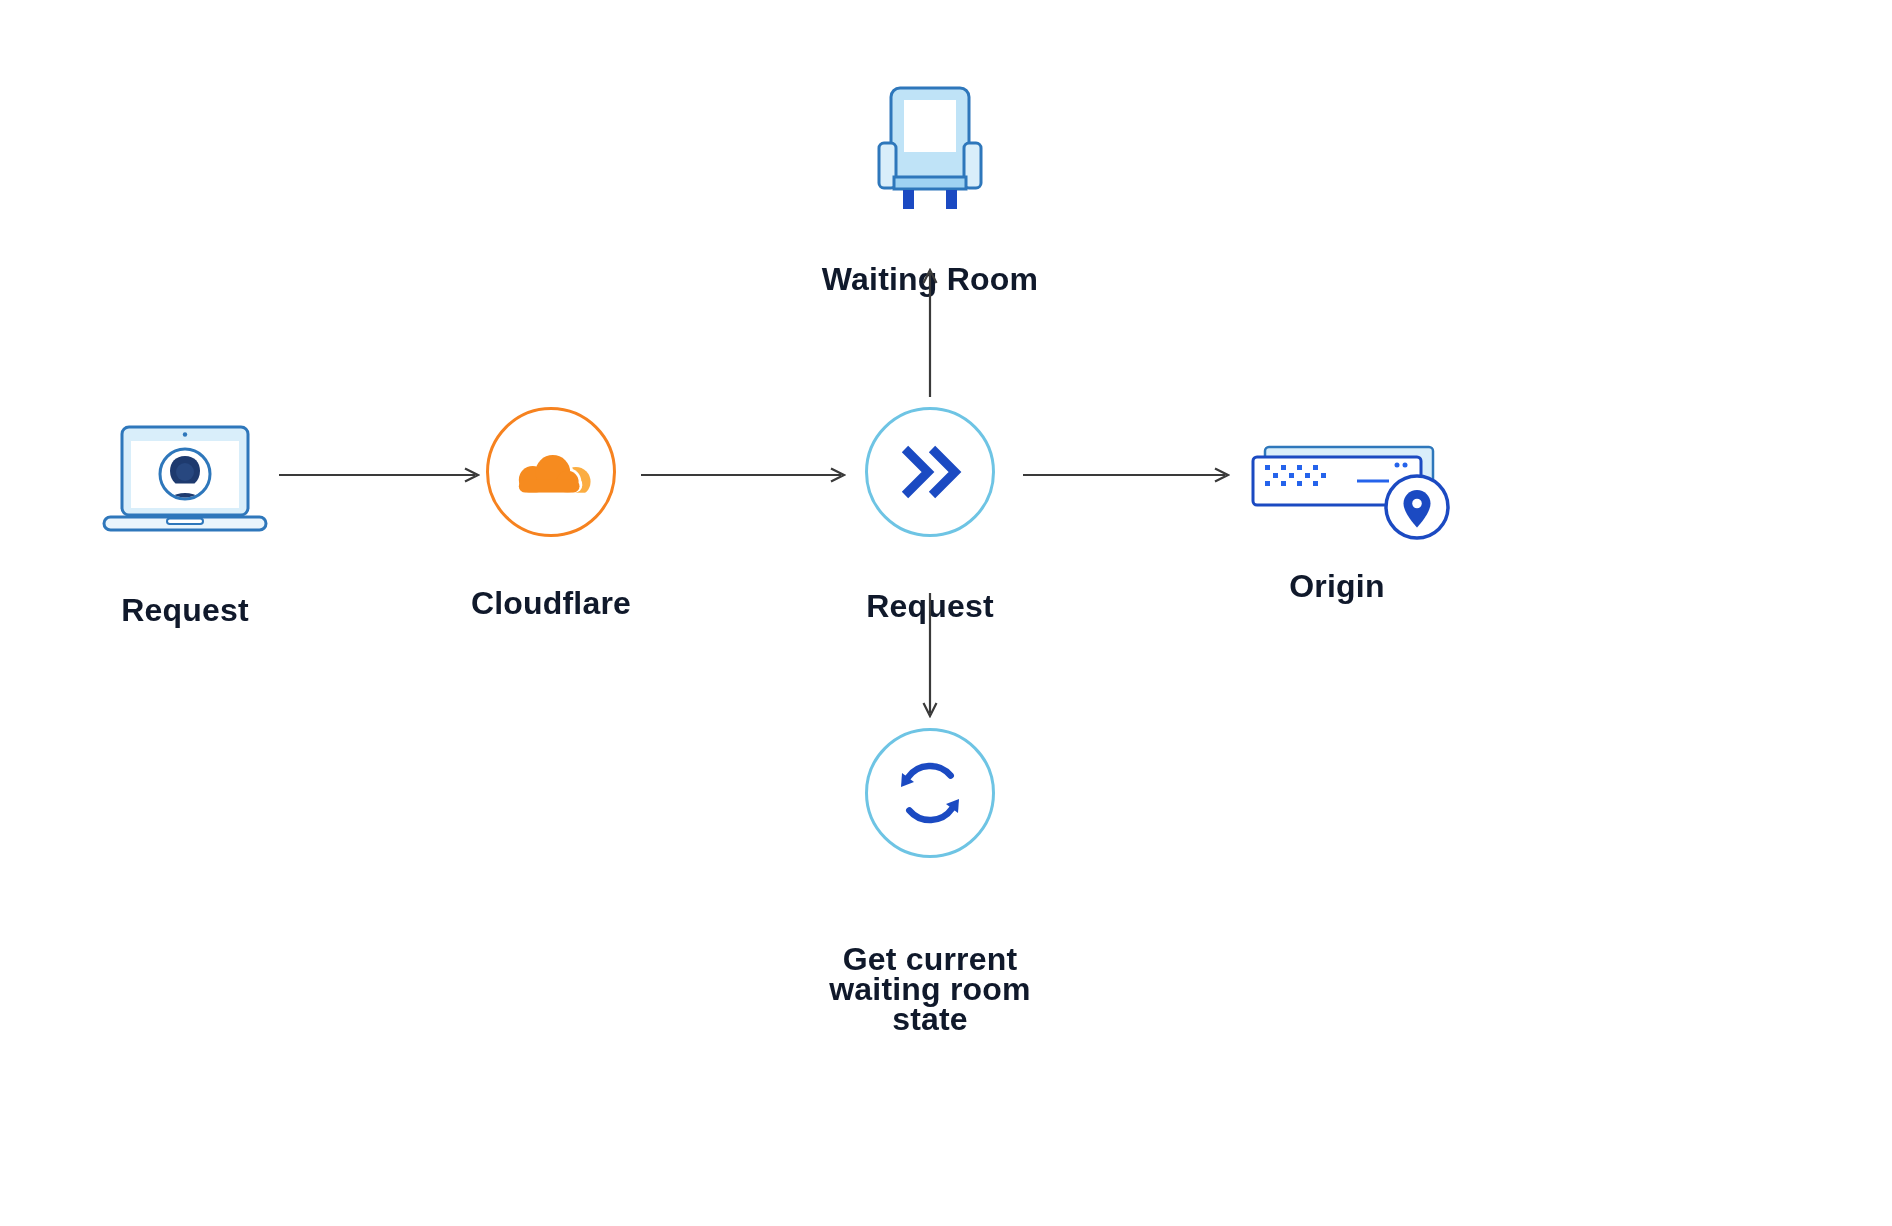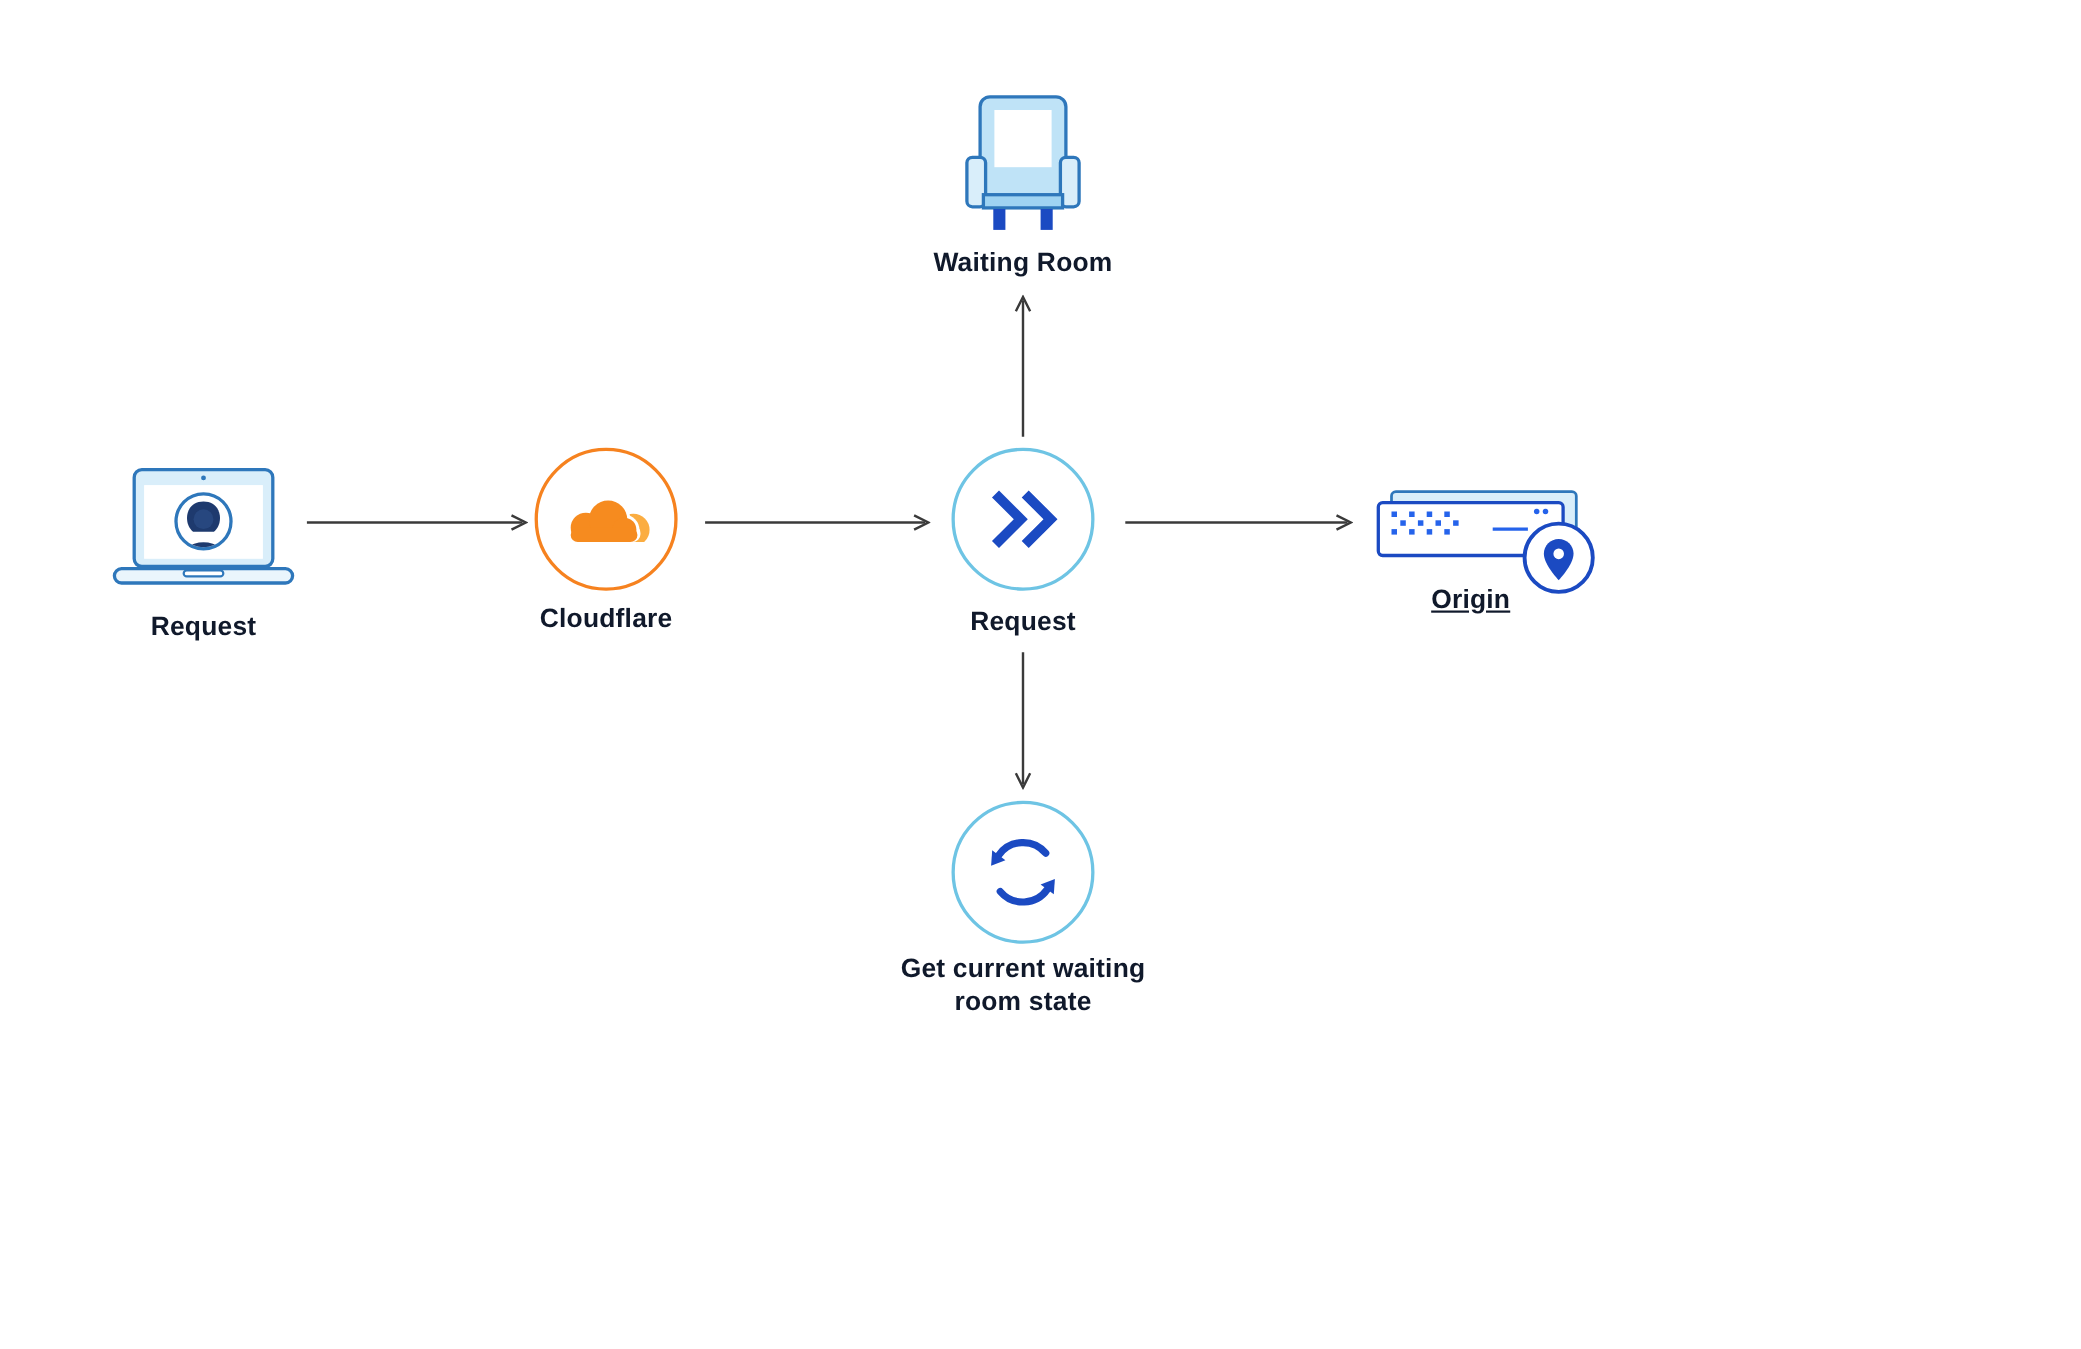--- a/index.html
+++ b/index.html
@@ -9,22 +9,22 @@
     font-family:"Liberation Sans", sans-serif;
   }
   .abs { position:absolute; }
   .node-circle {
     width:130px; height:130px; border-radius:50%; background:#fff;
     display:flex; align-items:center; justify-content:center;
   }
   .ring-orange { border:3.5px solid var(--cloudflare-orange,#F6821F); }
   .ring-blue   { border:3px solid var(--light-blue-ring,#6EC4E4); }
   .label {
-    position:absolute; text-align:center; font-weight:700; font-size:24px;
-    color:var(--label-text,#10192B); line-height:30px; letter-spacing:.2px;
+    position:absolute; text-align:center; font-weight:700; font-size:32px;
+    color:var(--label-text,#10192B); line-height:30px; letter-spacing:.2px;margin-top:40px;
   }
   svg { display:block; }
 </style>
 </head>
 <body>
 
 <div class="abs" style="left:875px; top:85px;">
   <svg width="110" height="128" viewBox="0 0 110 128">
     <rect x="16" y="3" width="78" height="92" rx="9" fill="#BFE3F7" stroke="#2E77BB" stroke-width="3"></rect>
     <rect x="29" y="15" width="52" height="52" fill="#ffffff"></rect>
@@ -126,28 +126,28 @@
         <circle cx="160" cy="30" r="2.5"></circle>
     </g>
     <line x1="112" y1="46" x2="144" y2="46" stroke="#2563EB" stroke-width="3"></line>
     <g>
       <circle cx="172" cy="72" r="31" fill="#ffffff" stroke="#1B4AC2" stroke-width="3.5"></circle>
       <path d="M172 55 c-7.5 0 -13.5 6 -13.5 13.5 c0 10 13.5 24 13.5 24 s13.5 -14 13.5 -24 c0 -7.5 -6 -13.5 -13.5 -13.5 z" fill="#1B4AC2"></path>
       <circle cx="172" cy="68.5" r="4.8" fill="#ffffff"></circle>
     </g>
   </svg>
 </div>
-<div class="label" style="left:1247px; top:531px; width:180px;text-decoration:underline;">Origin</div>
+<div class="label" style="left:1247px; top:531px; width:180px;">Origin</div>
 
 <svg class="abs" style="left:920px; top:592px;" width="20" height="126">
   <line x1="10" y1="1" x2="10" y2="121" stroke="#3A3A3A" stroke-width="2.2"></line>
   <polyline points="3.5,111 10,124 16.5,111" fill="none" stroke="#3A3A3A" stroke-width="2.2"></polyline>
 </svg>
 
 <div class="abs node-circle ring-blue" style="left:865px; top:728px;">
   <svg width="76" height="76" viewBox="0 0 76 76">
     <path d="M 58.7 20.6 A 27 27 0 0 0 15.9 22.5" fill="none" stroke="#1B4AC2" stroke-width="6.5" stroke-linecap="round"></path>
     <polygon points="9,32 22,27 10,18" fill="#1B4AC2"></polygon>
     <path d="M 17.3 55.4 A 27 27 0 0 0 60.1 53.5" fill="none" stroke="#1B4AC2" stroke-width="6.5" stroke-linecap="round"></path>
     <polygon points="67,44 54,49 66,58" fill="#1B4AC2"></polygon>
   </svg>
 </div>
-<div class="label" style="left:805px; top:866px; width:250px;">Get current waiting room state</div>
+<div class="label" style="left:805px; top:904px; width:250px;">Get current waiting room state</div>
 
 </body></html>

